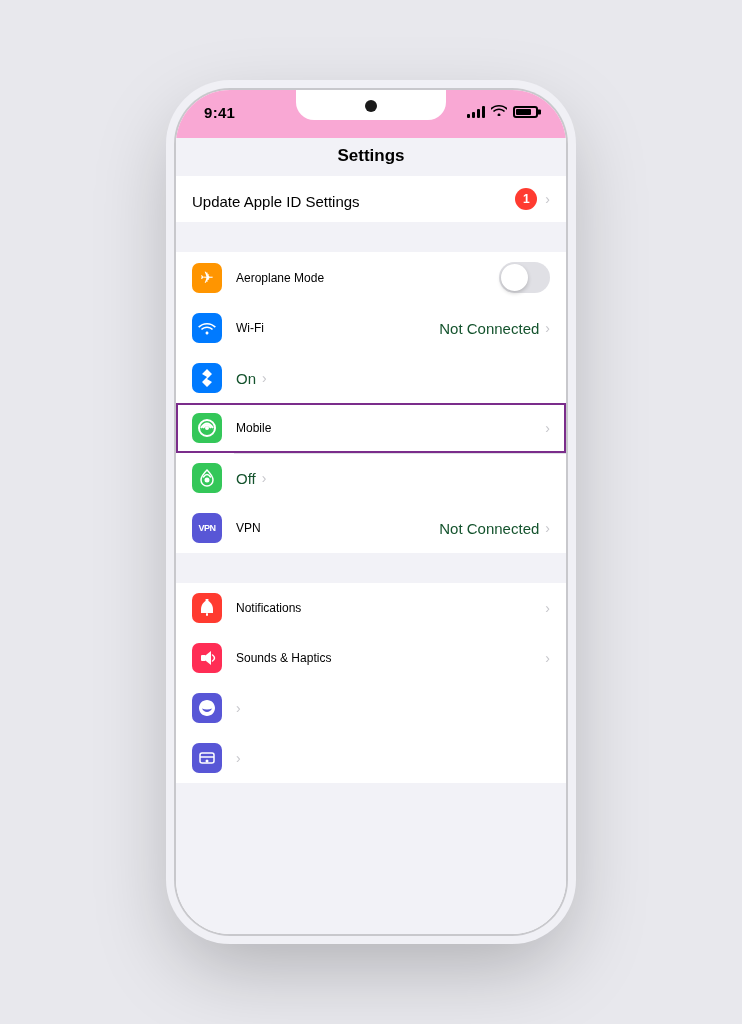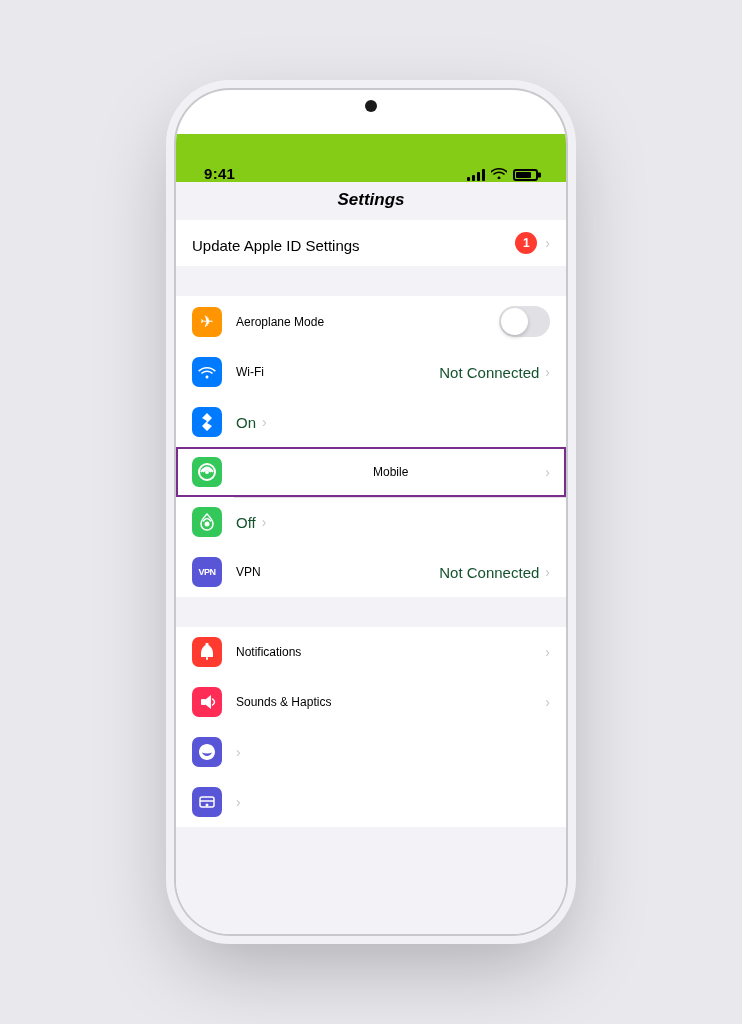--- a/index.html
+++ b/index.html
@@ -52,26 +52,25 @@
       width: 12px;
       height: 12px;
       background: #1a1a1a;
       border-radius: 50%;
     }
 
     
     .status-bar {
       display: flex;
       justify-content: space-between;
-      align-items: flex-end;
+      align-items: flex-start;
       padding: 14px 28px 0 28px;
       height: 48px;
       flex-shrink: 0;
-      background: #84cc16;
-      margin-top: 44px;
+      background: #f9a8d4;
     }
 
     .status-time {
       font-size: 15px;
       font-weight: 600;
       color: #000;
       letter-spacing: 0.3px;
     }
 
     .status-icons {
@@ -143,21 +142,20 @@
       background: #f2f2f7;
       padding: 8px 0 10px 0;
       text-align: center;
       flex-shrink: 0;
     }
 
     .nav-title {
       font-size: 17px;
       font-weight: 600;
       color: #000;
-      font-style: italic;
     }
 
     
     .banner-section {
       background: #fff;
       margin-bottom: 0;
     }
 
     .banner-row {
       display: flex;
@@ -273,21 +271,20 @@
       top: 2px;
       left: 2px;
       box-shadow: 0 2px 4px rgba(0,0,0,0.2);
     }
 
     
     .mobile-row {
       outline: 2.5px solid #7b2d8b;
       outline-offset: -2px;
       z-index: 2;
-      text-align: center;
     }
 
     
     .icon-orange { background: #ff9500; }
     .icon-vpn { background: #5856d6; }
 
     
     .vpn-text {
       font-size: 9px;
       font-weight: 700;

